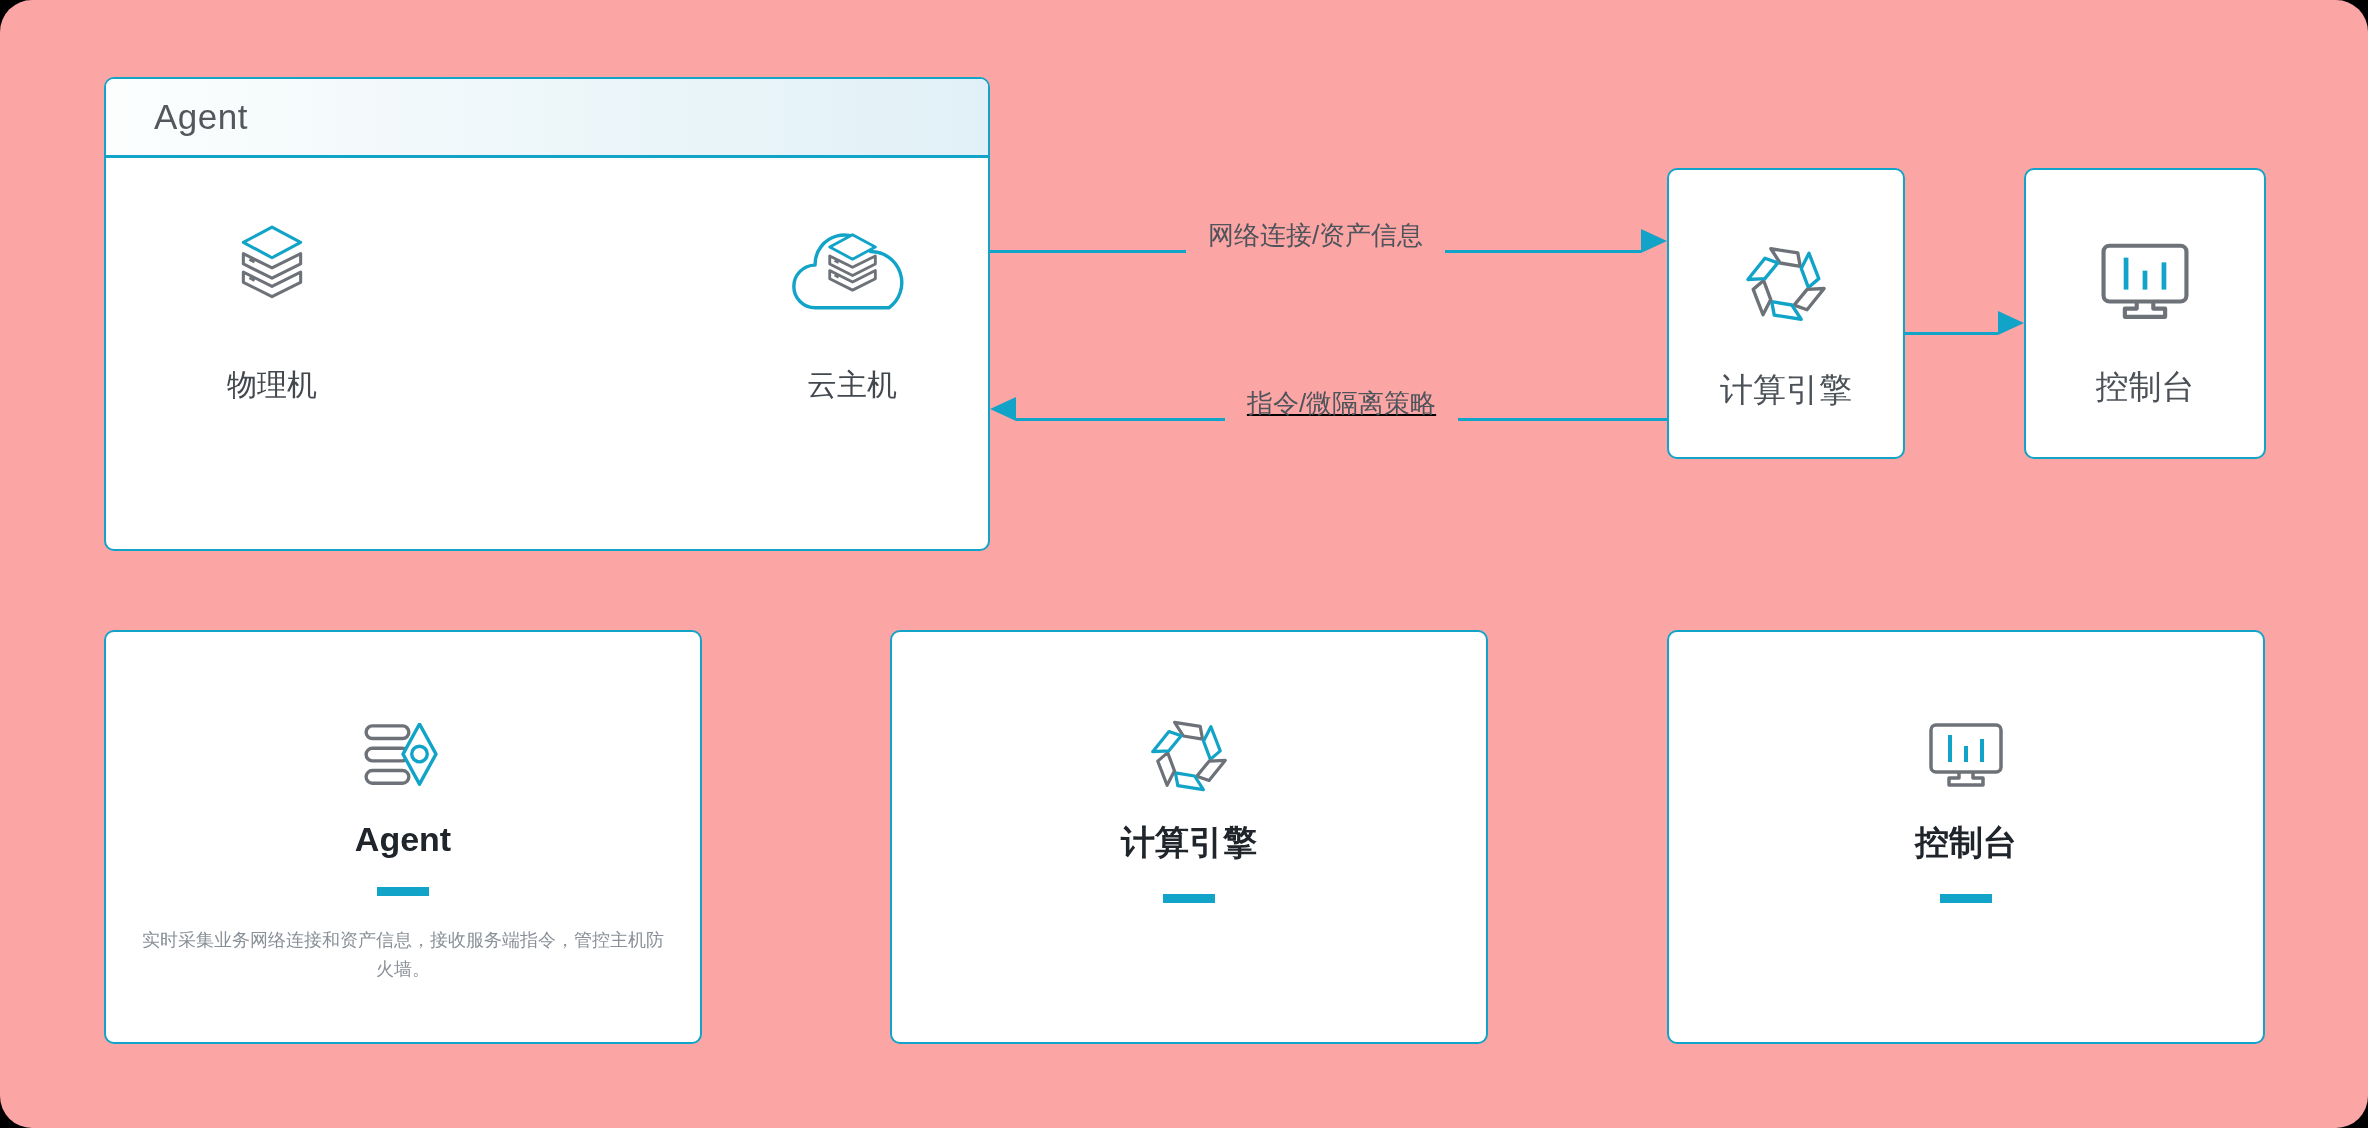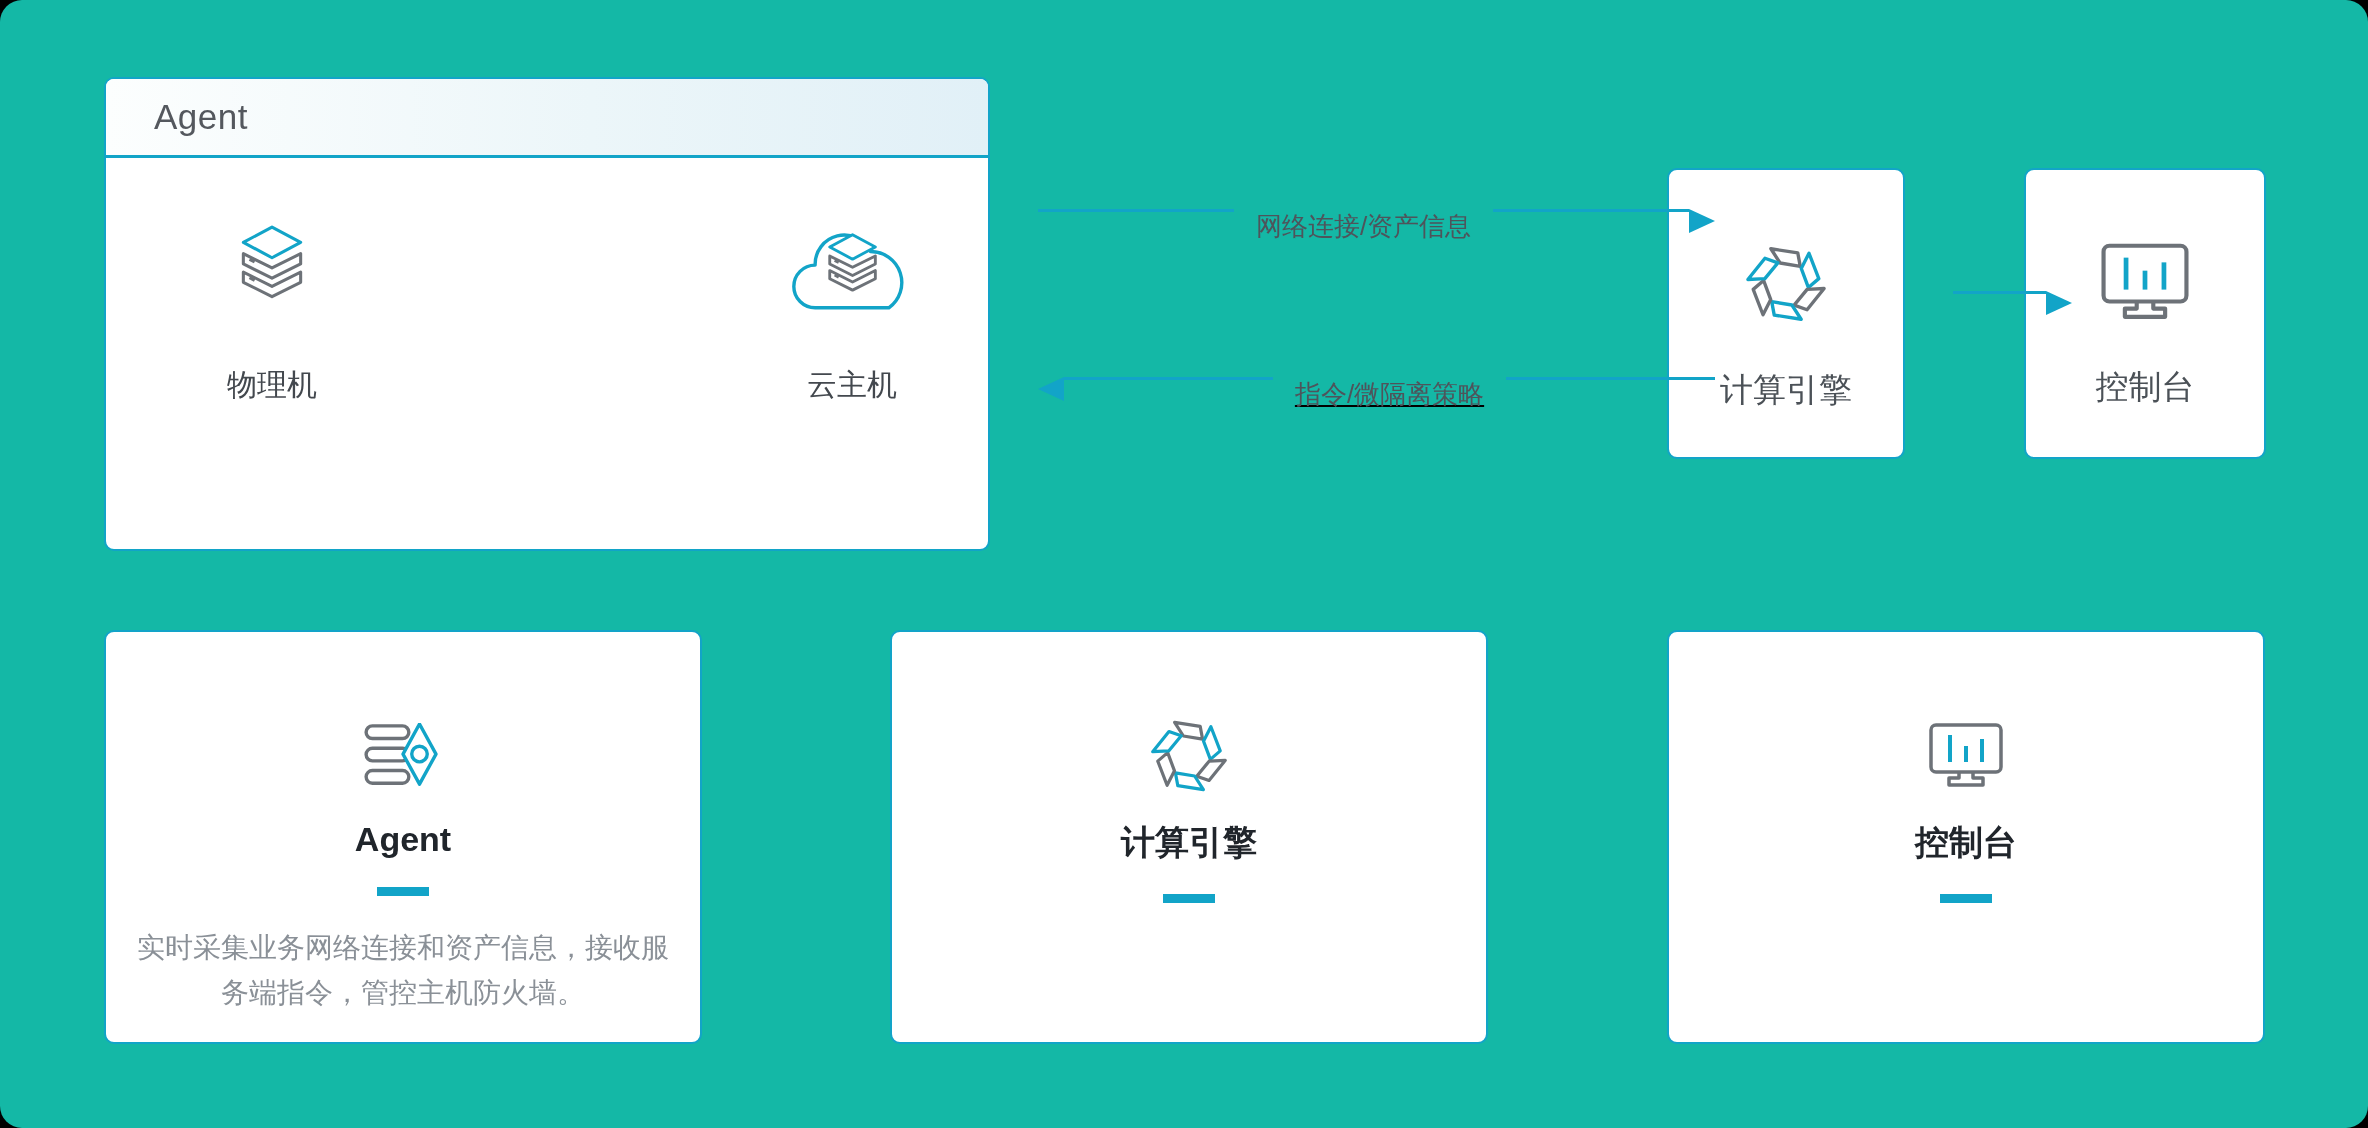--- a/index.html
+++ b/index.html
@@ -4,22 +4,22 @@
 <style>
   html,body{margin:0;padding:0;}
   body{
     width:2368px;height:1128px;
     background:#000;
     font-family:"Liberation Sans","DejaVu Sans",sans-serif;
     position:relative;
   }
   .canvas{
     position:absolute;inset:0;
-    background:#14b8a6;
-    border-radius:22px;
+    background:#fca5a5;
+    border-radius:32px;
     overflow:hidden;
   }
   
   .agent-box{
     position:absolute;left:104px;top:77px;width:886px;height:474px;
     border:2px solid #12A4C8;border-radius:10px;
     background:#fff;box-sizing:border-box;
   }
   .agent-header{
     height:79px;
@@ -37,42 +37,42 @@
   .node-label{font-size:30px;color:#43484E;margin-top:2px;}
   
   .mini-box{
     position:absolute;border:2px solid #12A4C8;border-radius:10px;background:#fff;
     box-sizing:border-box;display:flex;flex-direction:column;align-items:center;
   }
   .engine-box{left:1667px;top:168px;width:238px;height:291px;padding-top:72px;}
   .console-box{left:2024px;top:168px;width:242px;height:291px;padding-top:72px;}
   .mini-label{font-size:33px;color:#4B5157;margin-top:38px;}
   
-  .arrow{position:absolute;display:flex;align-items:flex-start;height:44px;margin-left:48px;}
+  .arrow{position:absolute;display:flex;align-items:flex-end;height:44px;}
   .arrow .seg{flex:1;height:3px;background:#12A4C8;}
   .arrow .lbl{margin:0 22px;font-size:26px;color:#4E545B;white-space:nowrap;}
   .head-right{width:0;height:0;border-top:12px solid transparent;border-bottom:12px solid transparent;border-left:26px solid #12A4C8;}
   .head-left{width:0;height:0;border-top:12px solid transparent;border-bottom:12px solid transparent;border-right:26px solid #12A4C8;}
   .arrow-top{left:990px;top:209px;width:677px;}
   .arrow-bottom{left:990px;top:377px;width:677px;text-decoration:underline;}
   .arrow-mid{left:1905px;top:291px;width:119px;}
   
   .card{
     position:absolute;top:630px;width:598px;height:414px;
     border:2px solid #12A4C8;border-radius:10px;background:#fff;
     box-sizing:border-box;display:flex;flex-direction:column;align-items:center;
     padding-top:84px;
   }
   .card-1{left:104px;} .card-2{left:890px;} .card-3{left:1667px;}
   .card-icon{height:80px;display:flex;align-items:center;justify-content:center;}
   .card-title{margin-top:24px;font-size:34px;font-weight:600;color:#20252B;}
   .card-divider{width:52px;height:9px;background:#12A4C8;margin-top:28px;}
   .card-body{
     margin-top:30px;width:536px;
-    font-size:28px;line-height:1.6;color:#8A9097;text-align:center;
+    font-size:18px;line-height:1.6;color:#8A9097;text-align:center;
   }
 </style>
 </head>
 <body>
 
 <div class="canvas">
 
   <div class="agent-box">
     <div class="agent-header">
       <span>Agent</span>

